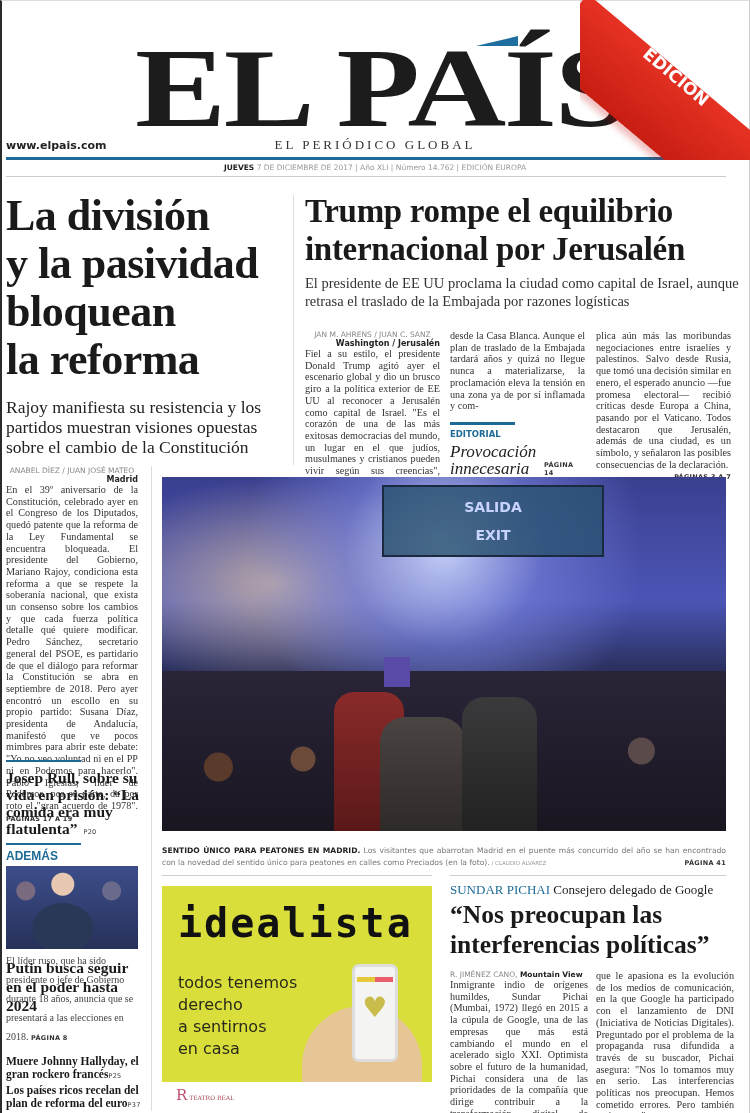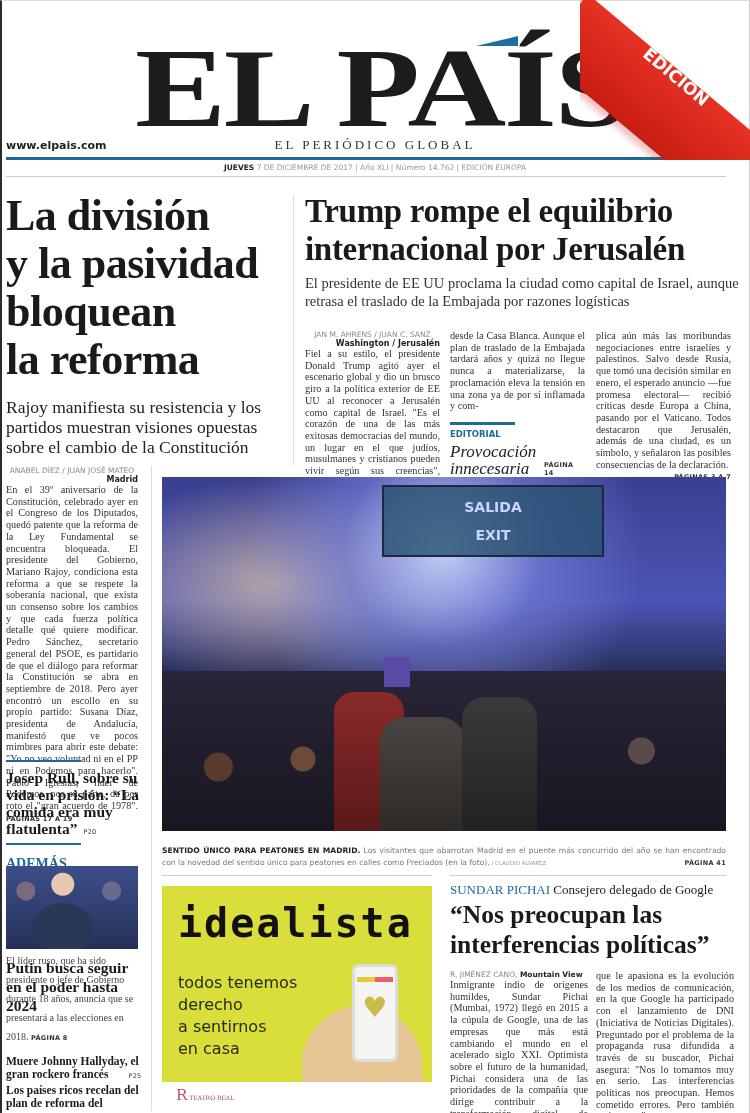--- a/index.html
+++ b/index.html
@@ -68,31 +68,31 @@
 
   .hrule-a { position:absolute; left:162px; top:875px; width:270px; height:1px; background:#ccc; }
   .hrule-b { position:absolute; left:450px; top:875px; width:276px; height:1px; background:#ccc; }
 
   
   .blue-short { width:75px; height:2px; background:#1d6a96; }
   .rull { position:absolute; left:6px; top:760px; width:140px; }
   .rull-h { font-family:"Liberation Serif", serif; font-weight:bold; font-size:15.5px; line-height:17px; margin-top:7px; }
   .rull-h .pg { font-weight:normal; margin-left:6px; }
   .ademas { position:absolute; left:6px; top:843px; width:140px; }
-  .ademas-label { font-family:Liberation Serif, serif; font-weight:bold; font-size:14px; color:#1d6a96; margin-top:11px; }
+  .ademas-label { font-family:Liberation Sans, sans-serif; font-weight:bold; font-size:12px; color:#1d6a96; margin-top:4px; }
   .putin-img { position:absolute; left:6px; top:866px; width:132px; height:83px; background:
       radial-gradient(circle at 43% 22%, #e8c8b0 0 11px, transparent 12px),
       radial-gradient(ellipse at 43% 75%, #2a3858 0 30px, transparent 31px),
       radial-gradient(circle at 15% 30%, #7a6a80 0 9px, transparent 10px),
       radial-gradient(circle at 80% 30%, #6a6a8a 0 9px, transparent 10px),
       linear-gradient(#3c4e8a,#27305a); }
   .putin-h { position:absolute; left:6px; top:958px; width:140px; font-family:"Liberation Serif", serif; font-weight:bold; font-size:15.5px; line-height:19px; }
   .putin-body { position:absolute; left:6px; top:951px; width:134px; font-family:"Liberation Serif", serif; font-size:10px; line-height:19px; color:#444; }
   .brief { position:absolute; left:6px; width:140px; font-family:"Liberation Serif", serif; font-weight:bold; font-size:11.5px; line-height:13px; }
-  .brief .pg { font-weight:normal; margin-left:20px;text-align:right; }
+  .brief .pg { font-weight:normal; margin-left:0;text-align:right; }
 
   
   .ad { position:absolute; left:162px; top:886px; width:270px; height:196px; background:#d9de3b; overflow:hidden; }
   .ad-brand { position:absolute; left:16px; top:14px; font-family:"DejaVu Sans Mono", monospace; font-weight:bold; font-size:40px; letter-spacing:2px; color:#111; }
   .ad-copy { position:absolute; left:16px; top:86px; font-family:"DejaVu Sans", sans-serif; font-size:16px; line-height:22px; color:#2a2a1a; }
   .ad-phone { position:absolute; left:190px; top:78px; width:46px; height:98px; background:#f4f4f2; border:3px solid #ddd; border-radius:7px; }
   .ad-phone-bar { position:absolute; left:2px; top:10px; width:36px; height:5px; background:linear-gradient(90deg,#e6c93a 50%,#ea5f6a 50%); }
   .ad-heart { position:absolute; left:6px; top:28px; width:28px; height:26px; color:#c9bc4a; font-size:28px; line-height:26px; text-align:center; }
   .ad-hand { position:absolute; left:140px; top:120px; width:120px; height:80px; background:#e8c2a6; border-radius:60px 60px 0 0; opacity:0.85; }
   .teatro { position:absolute; left:176px; top:1086px; font-family:"DejaVu Serif", serif; font-size:6px; color:#a04050; }

